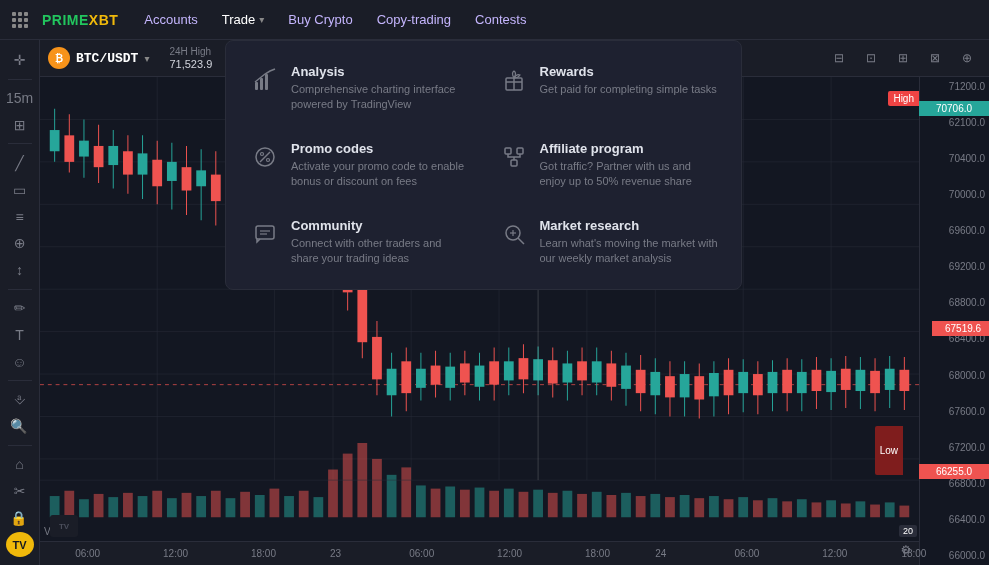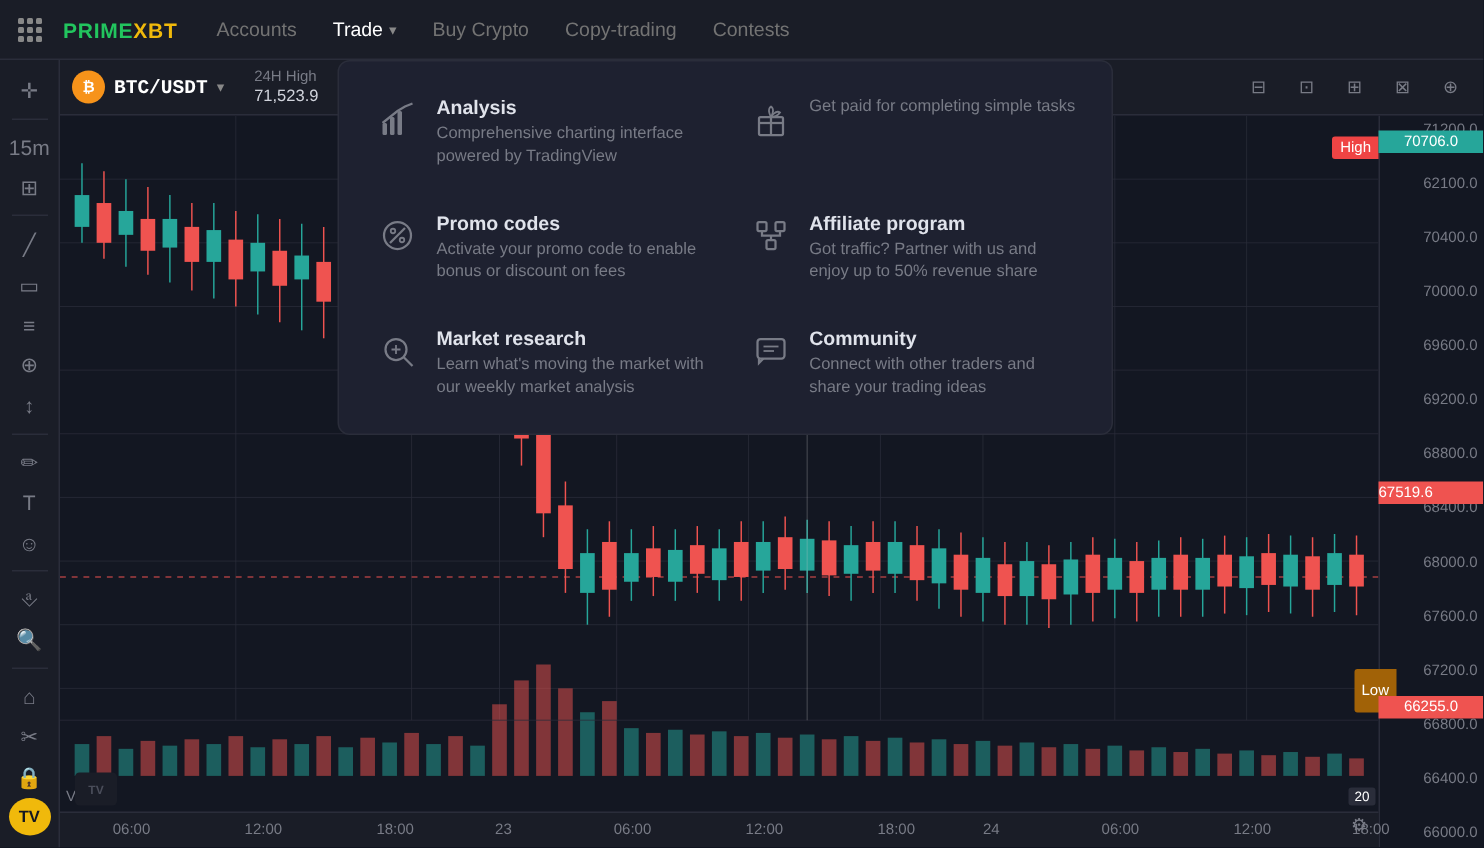--- a/index.html
+++ b/index.html
@@ -51,21 +51,21 @@
       border-radius: 1px;
       display: block;
     }
     .topnav-nav {
       display: flex;
       align-items: center;
       gap: 4px;
     }
     .nav-item {
       padding: 6px 10px;
-      color: #737373;
+      color: #c4b5fd;
       font-size: 13px;
       cursor: pointer;
       border-radius: 4px;
       display: flex;
       align-items: center;
       gap: 4px;
     }
     .nav-item.active { color: #fff; }
     .nav-item .chevron {
       font-size: 10px;
@@ -271,59 +271,59 @@
       top: 14px;
       background: #ef4444;
       color: #fff;
       font-size: 10px;
       padding: 2px 5px;
       border-radius: 2px 0 0 2px;
     }
     .badge-price-high {
       position: absolute;
       right: 0;
-      top: 10px;
+      top: 24px;
       background: #26a69a;
       color: #fff;
       font-size: 10px;
       padding: 2px 6px;
       width: 70px;
       text-align: center;
     }
     .badge-low {
       position: absolute;
-      right: 58px;
+      right: 86px;
       bottom: 90px;
-      background: #a16207;
+      background: #7f1d1d;
       color: #fff;
       font-size: 10px;
-      padding: 9px 5px;
+      padding: 19px 5px;
       border-radius: 2px 0 0 2px;
     }
     .badge-price-low {
       position: absolute;
       right: 0;
       bottom: 86px;
       background: #ef5350;
       color: #fff;
       font-size: 10px;
       padding: 2px 6px;
       width: 70px;
       text-align: center;
     }
     .badge-current {
       position: absolute;
       right: 0;
       top: 50%;
       background: #ef5350;
       color: #fff;
       font-size: 10px;
-      padding: 2px 0;
-      width: 70px;
-      text-align: left;
+      padding: 2px 13px;
+      width: 57px;
+      text-align: right;
     }
 
     
     .chart-svg {
       position: absolute;
       left: 0;
       top: 0;
       right: 70px;
       bottom: 0;
       width: calc(100% - 70px);
@@ -454,20 +454,21 @@
     <div class="menu-item-icon">
       <svg width="24" height="24" viewBox="0 0 24 24" fill="none">
         <rect x="4" y="10" width="16" height="12" rx="1" stroke="#787b86" stroke-width="1.5"></rect>
         <path d="M12 10V22" stroke="#787b86" stroke-width="1.5"></path>
         <path d="M4 14h16" stroke="#787b86" stroke-width="1.5"></path>
         <path d="M12 10c0 0-3-5 0-7 3 2 0 7 0 7z" stroke="#787b86" stroke-width="1.2" fill="none"></path>
         <path d="M12 10c0 0 3-5 6-3-2 3-6 3-6 3z" stroke="#787b86" stroke-width="1.2" fill="none"></path>
       </svg>
     </div>
     <div class="menu-item-text">
+      <div class="menu-item-title">Rewards</div>
       <div class="menu-item-desc">Get paid for completing simple tasks</div>
     </div>
   </div>
 
   <div class="menu-item">
     <div class="menu-item-icon">
       <svg width="24" height="24" viewBox="0 0 24 24" fill="none">
         <circle cx="12" cy="12" r="9" stroke="#787b86" stroke-width="1.5"></circle>
         <circle cx="9" cy="9" r="1.5" stroke="#787b86" stroke-width="1.2"></circle>
         <circle cx="15" cy="15" r="1.5" stroke="#787b86" stroke-width="1.2"></circle>
@@ -493,44 +494,44 @@
     </div>
     <div class="menu-item-text">
       <div class="menu-item-title">Affiliate program</div>
       <div class="menu-item-desc">Got traffic? Partner with us and enjoy up to 50% revenue share</div>
     </div>
   </div>
 
   <div class="menu-item">
     <div class="menu-item-icon">
       <svg width="24" height="24" viewBox="0 0 24 24" fill="none">
+        <rect x="3" y="4" width="18" height="13" rx="2" stroke="#787b86" stroke-width="1.5"></rect>
+        <path d="M7 17l-3 3v-3" stroke="#787b86" stroke-width="1.5" fill="none"></path>
+        <line x1="7" y1="9" x2="17" y2="9" stroke="#787b86" stroke-width="1.2"></line>
+        <line x1="7" y1="12" x2="14" y2="12" stroke="#787b86" stroke-width="1.2"></line>
+      </svg>
+    </div>
+    <div class="menu-item-text">
+      <div class="menu-item-title">Community</div>
+      <div class="menu-item-desc">Connect with other traders and share your trading ideas</div>
+    </div>
+  </div>
+
+  <div class="menu-item">
+    <div class="menu-item-icon">
+      <svg width="24" height="24" viewBox="0 0 24 24" fill="none">
         <circle cx="11" cy="11" r="7" stroke="#787b86" stroke-width="1.5"></circle>
         <line x1="16" y1="16" x2="22" y2="22" stroke="#787b86" stroke-width="1.5"></line>
         <line x1="8" y1="11" x2="14" y2="11" stroke="#787b86" stroke-width="1.2"></line>
         <line x1="11" y1="8" x2="11" y2="14" stroke="#787b86" stroke-width="1.2"></line>
       </svg>
     </div>
     <div class="menu-item-text">
       <div class="menu-item-title">Market research</div>
       <div class="menu-item-desc">Learn what's moving the market with our weekly market analysis</div>
-    </div>
-  </div>
-
-  <div class="menu-item">
-    <div class="menu-item-icon">
-      <svg width="24" height="24" viewBox="0 0 24 24" fill="none">
-        <rect x="3" y="4" width="18" height="13" rx="2" stroke="#787b86" stroke-width="1.5"></rect>
-        <path d="M7 17l-3 3v-3" stroke="#787b86" stroke-width="1.5" fill="none"></path>
-        <line x1="7" y1="9" x2="17" y2="9" stroke="#787b86" stroke-width="1.2"></line>
-        <line x1="7" y1="12" x2="14" y2="12" stroke="#787b86" stroke-width="1.2"></line>
-      </svg>
-    </div>
-    <div class="menu-item-text">
-      <div class="menu-item-title">Community</div>
-      <div class="menu-item-desc">Connect with other traders and share your trading ideas</div>
     </div>
   </div>
 </div>
 
 <div class="main">
 
   <div class="left-toolbar">
     <div class="toolbar-btn" title="Crosshair">✛</div>
     <div class="toolbar-sep"></div>
     <div class="toolbar-btn">15m</div>

